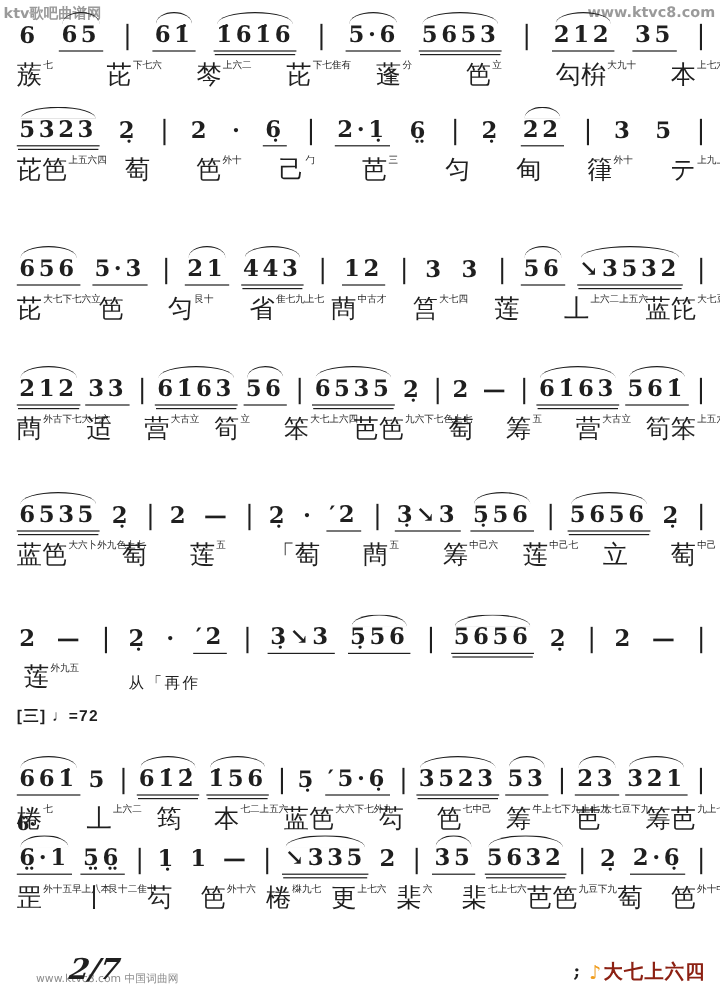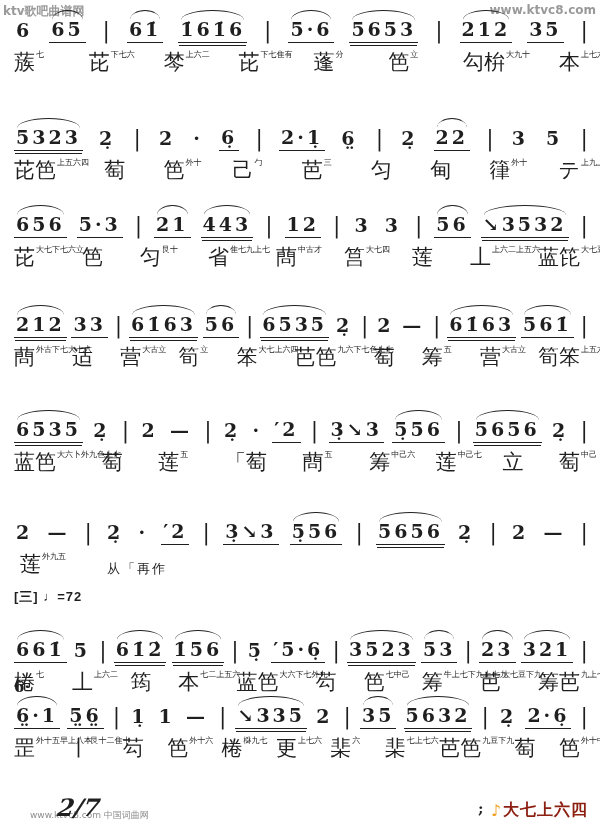--- a/index.html
+++ b/index.html
@@ -9,21 +9,21 @@
     font-family:"DejaVu Serif", serif; overflow:hidden;
   }
   .watermark { position:absolute; font-family:"DejaVu Sans", sans-serif;
     font-size:12px; color:#9a9a9a;font-weight:bold; }
   #wm-tl { top:3px; left:3px; }
   #wm-tr { top:3px; right:4px; }
 
   #score { position:absolute; top:0; left:0; right:0; }
   .system { position:absolute; left:14px; right:10px; }
   .system:nth-of-type(1){ top:6px; }
-  .system:nth-of-type(2){ top:114px; }
+  .system:nth-of-type(2){ top:85px; }
   .system:nth-of-type(3){ top:201px; }
   .system:nth-of-type(4){ top:301px; }
   .system:nth-of-type(5){ top:406px; }
   .system:nth-of-type(6){ top:508px; }
   .system:nth-of-type(7){ top:588px; }
   .system:nth-of-type(8){ top:692px; }
 
   .sys-header { font-family:Liberation Sans, sans-serif; font-weight:700;
     font-size:13px; margin-bottom:20px; letter-spacing:1px; }
   .notes { display:flex; justify-content:space-between; align-items:flex-end;

